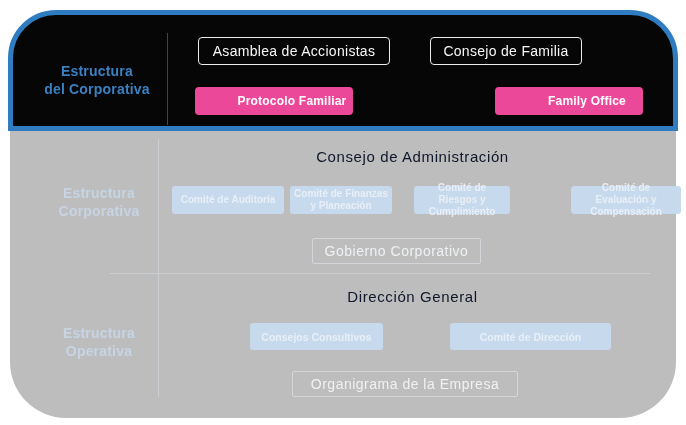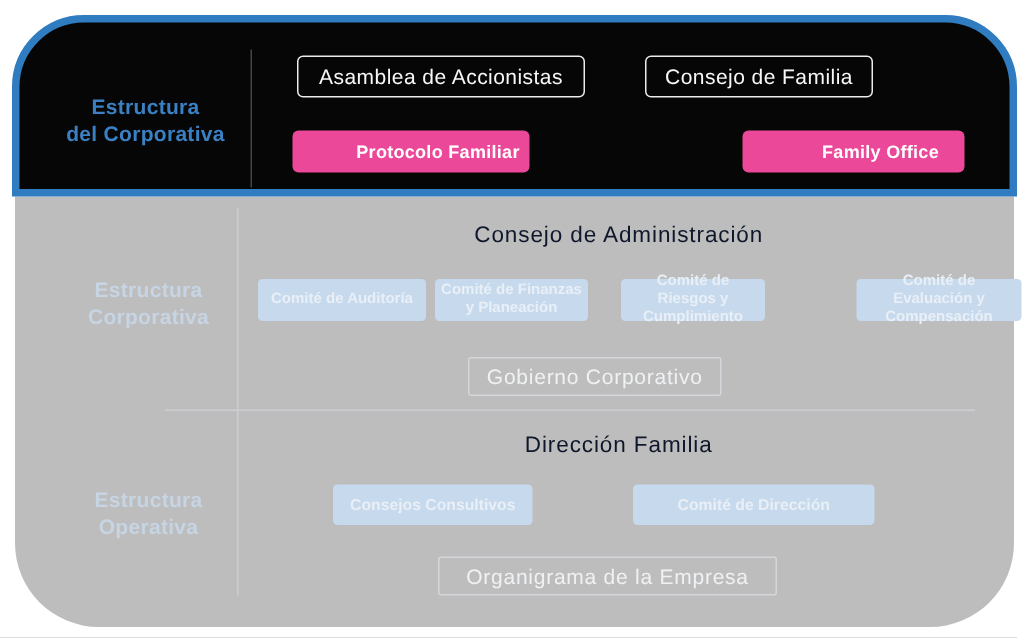--- a/index.html
+++ b/index.html
@@ -68,21 +68,21 @@
   .lb-box{
     position:absolute;background:#c7d9ec;border-radius:3px;color:#e9eff7;
     display:flex;align-items:center;justify-content:center;text-align:center;
     font-weight:bold;box-sizing:border-box;padding:0 4px;
   }
   .committee{top:55px;height:28px;font-size:10px;line-height:1.2;}
   .com-1{left:162px;width:112px;}
   .com-2{left:280px;width:102px;}
   .com-3{left:404px;width:96px;}
   .com-4{left:521px;width:110px;margin-left:40px;}
-  .oper-box{top:192px;height:27px;font-size:10.5px;}
+  .oper-box{top:192px;height:27px;font-size:10.5px;margin-left:28px;}
   .oper-1{left:212px;width:133px;}
   .oper-2{left:412px;width:161px;}
   .outline-box{
     position:absolute;box-sizing:border-box;border:1px solid #d3d7db;border-radius:2px;
     color:#eff1f3;font-size:14px;letter-spacing:.5px;
     display:flex;align-items:center;justify-content:center;
   }
   .gob-box{left:302px;top:107px;width:169px;height:26px;}
   .org-box{left:282px;top:240px;width:226px;height:26px;}
 </style>
@@ -115,19 +115,19 @@
     <div class="lb-box committee com-1">Comité de Auditoría</div>
     <div class="lb-box committee com-2">Comité de Finanzas y Planeación</div>
     <div class="lb-box committee com-3">Comité de Riesgos y Cumplimiento</div>
     <div class="lb-box committee com-4">Comité de Evaluación y Compensación</div>
     <div class="outline-box gob-box">Gobierno Corporativo</div>
 
     <div class="side-label label-oper">
       <div>Estructura</div>
       <div>Operativa</div>
     </div>
-    <div class="section-title title-dir">Dirección Familia</div>
+    <div class="section-title title-dir">Dirección General</div>
     <div class="lb-box oper-box oper-1">Consejos Consultivos</div>
     <div class="lb-box oper-box oper-2">Comité de Dirección</div>
     <div class="outline-box org-box">Organigrama de la Empresa</div>
   </div>
 
 </div>
 
 </body></html>

